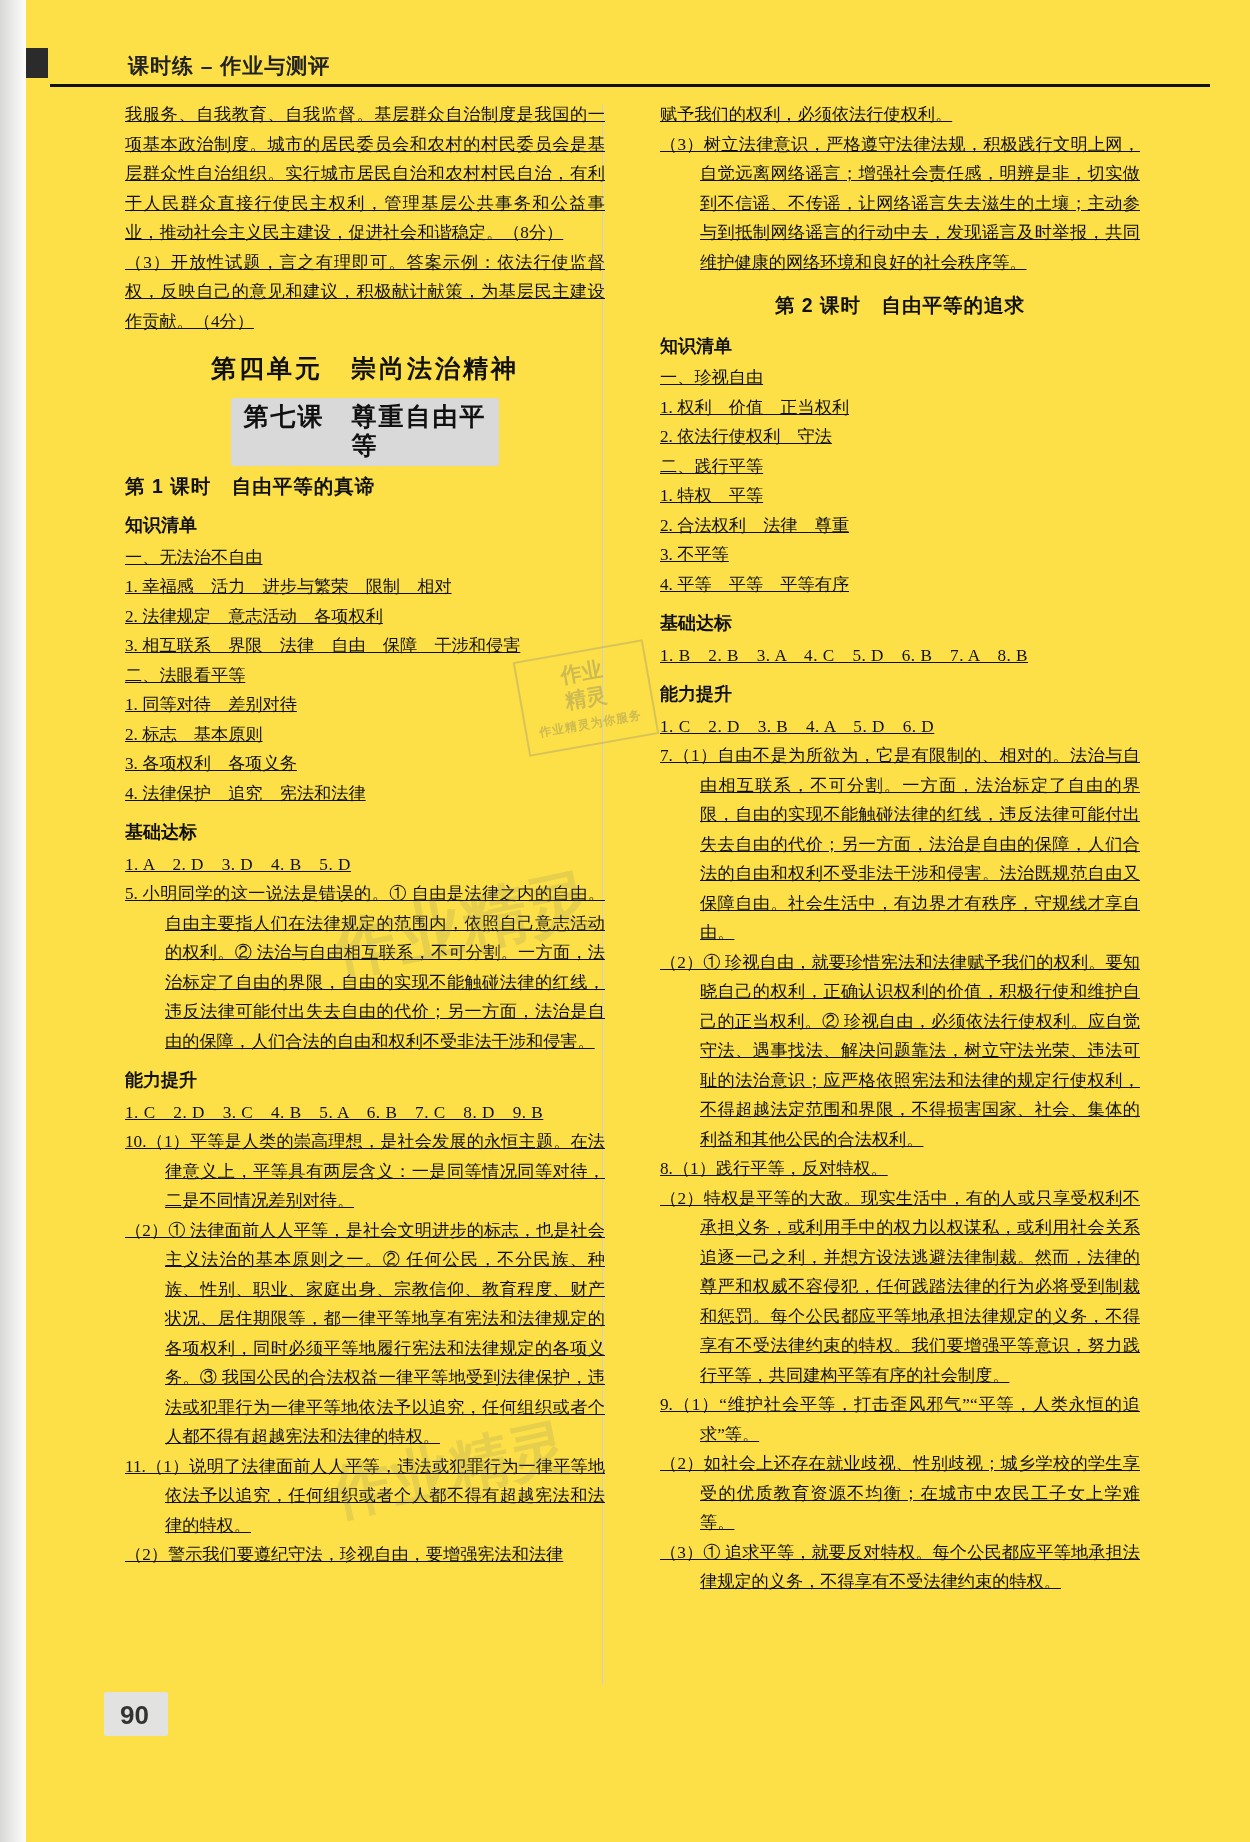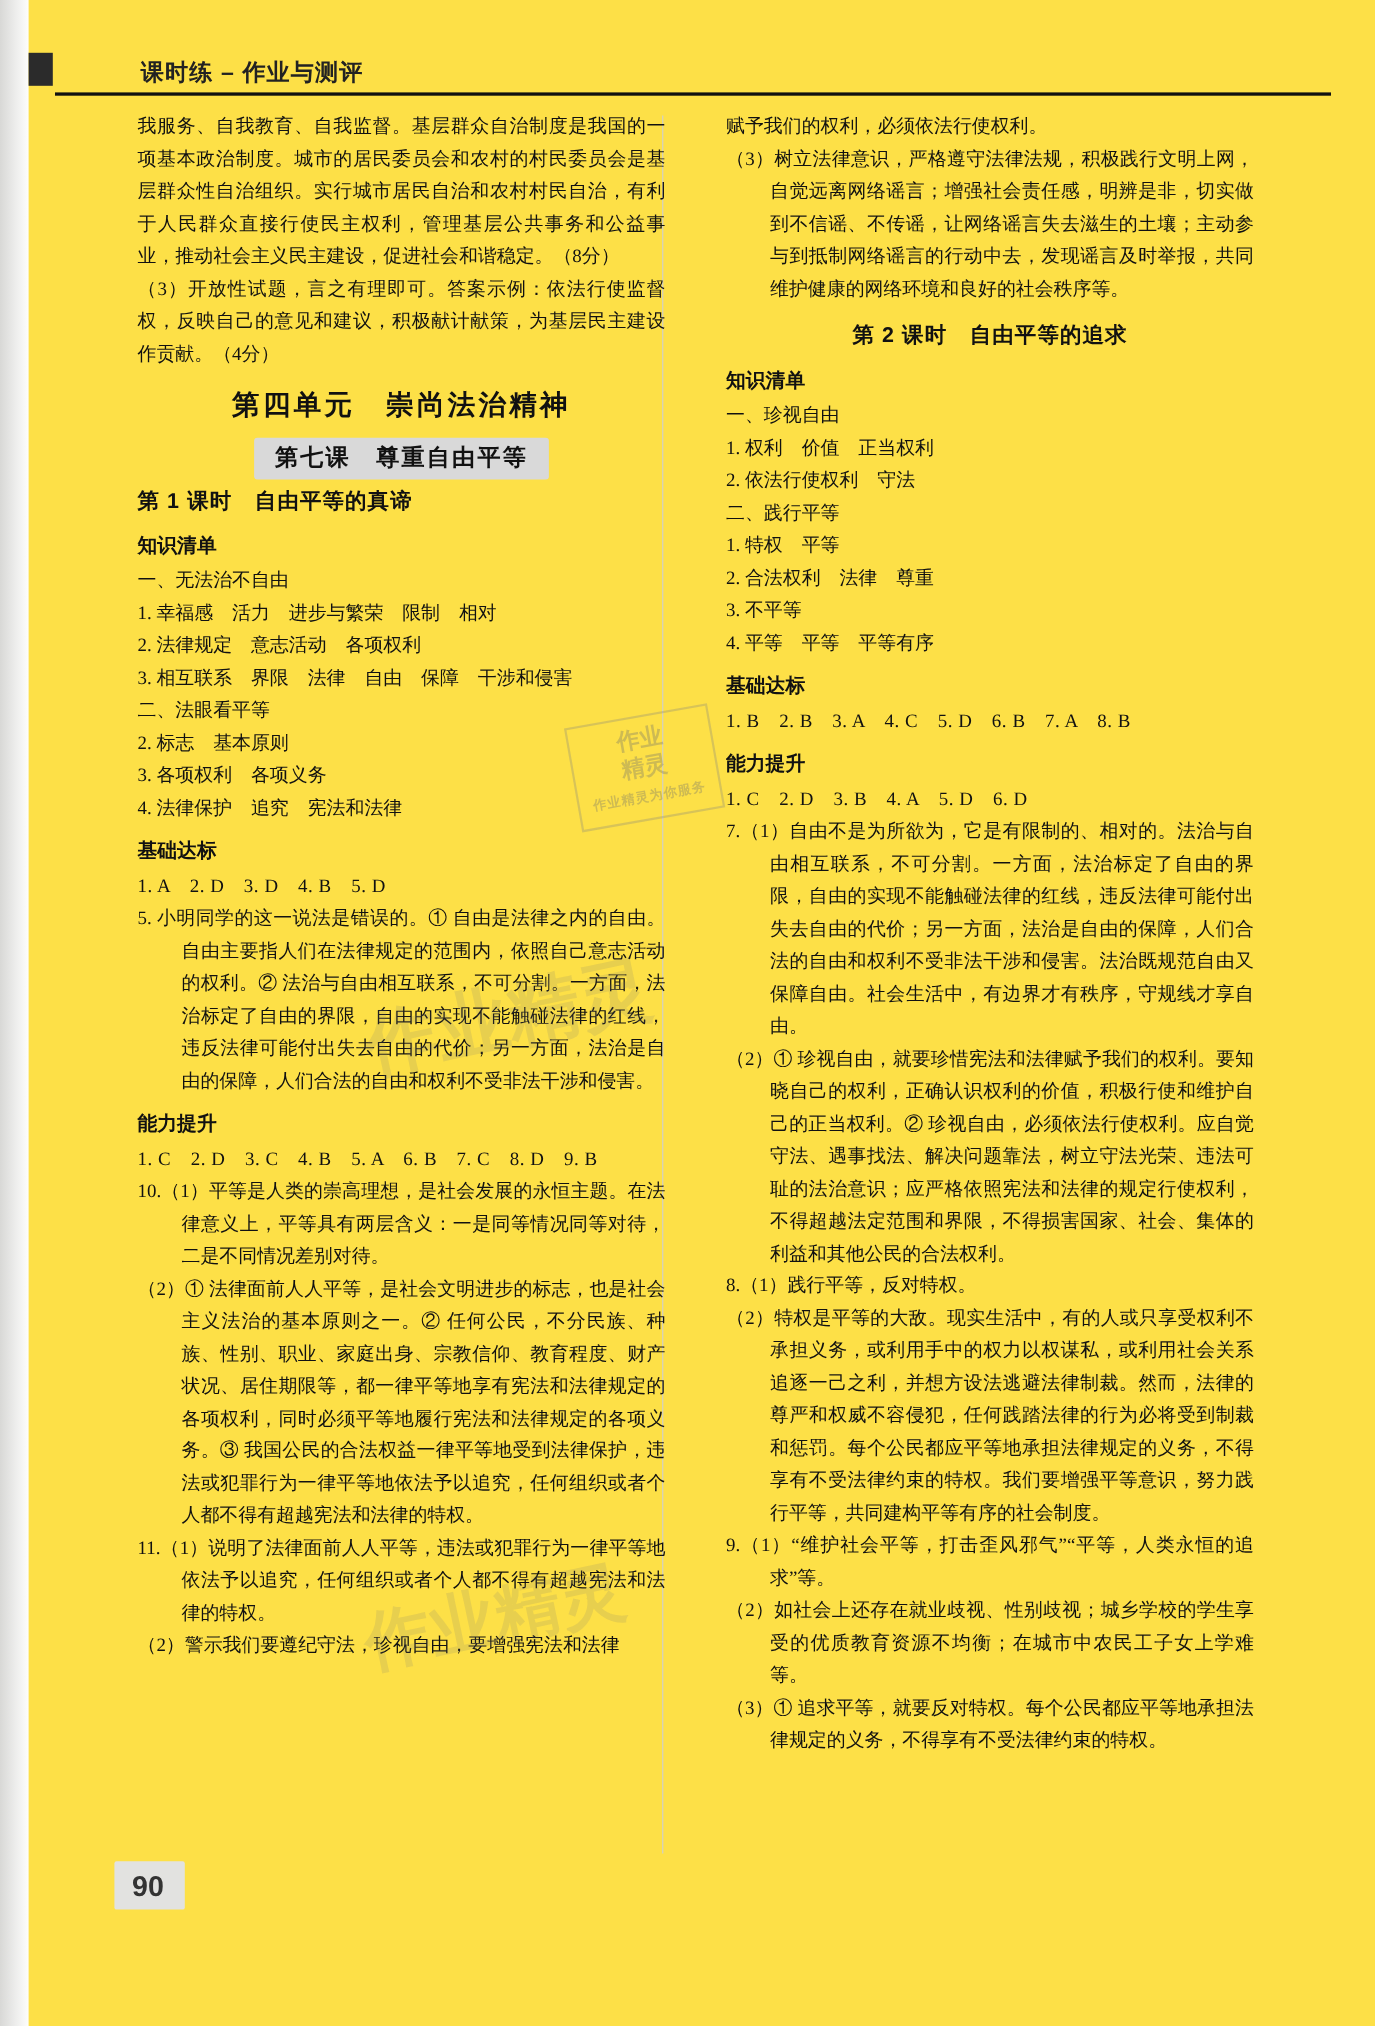--- a/index.html
+++ b/index.html
@@ -45,40 +45,40 @@
     width:480px;
     font-size:17.2px;
     line-height:29.5px;
     text-align:justify;
   }
   .col-left{left:125px;}
   .col-right{left:660px;}
   .divider{
     position:absolute;left:602px;top:105px;width:1px;height:1580px;background:#cfcfcf;
   }
-  p{margin:0;padding:0;}
+  p{margin:0;padding:0;text-decoration:underline;}
   .para{margin:0 0 0 0;text-indent:0;}
   .hang{padding-left:26px;text-indent:-26px;}
   .hang2{padding-left:40px;text-indent:-40px;}
   
   .unit-title{
     text-align:center;
     font-size:25px;
     font-weight:bold;
     letter-spacing:3px;
     margin:18px 0 14px 0;
     font-family:"Liberation Sans", sans-serif;
   }
   .lesson-banner{
     margin:4px auto 6px auto;
     width:268px;
     text-align:center;
     background:#d9d9d9;
     border-radius:3px;
-    font-size:21px;
+    font-size:25px;
     font-weight:bold;
     padding:4px 0 5px 0;
     letter-spacing:2px;
     font-family:"Liberation Sans", sans-serif;
   }
   .period-title{
     font-size:19.5px;
     font-weight:bold;
     letter-spacing:1px;
     margin:2px 0 10px 0;
@@ -160,20 +160,21 @@
     <div class="unit-title">第四单元　崇尚法治精神</div>
     <div class="lesson-banner">第七课　尊重自由平等</div>
     <div class="period-title">第 1 课时　自由平等的真谛</div>
 
     <div class="section-head">知识清单</div>
     <p class="para">一、无法治不自由</p>
     <p class="para hang">1. 幸福感　活力　进步与繁荣　限制　相对</p>
     <p class="para hang">2. 法律规定　意志活动　各项权利</p>
     <p class="para hang">3. 相互联系　界限　法律　自由　保障　干涉和侵害</p>
     <p class="para">二、法眼看平等</p>
+    <p class="para hang">1. 同等对待　差别对待</p>
     <p class="para hang">2. 标志　基本原则</p>
     <p class="para hang">3. 各项权利　各项义务</p>
     <p class="para hang">4. 法律保护　追究　宪法和法律</p>
 
     <div class="section-head">基础达标</div>
     <p class="para answers">1. A　2. D　3. D　4. B　5. D</p>
     <p class="para hang2">5. 小明同学的这一说法是错误的。① 自由是法律之内的自由。自由主要指人们在法律规定的范围内，依照自己意志活动的权利。② 法治与自由相互联系，不可分割。一方面，法治标定了自由的界限，自由的实现不能触碰法律的红线，违反法律可能付出失去自由的代价；另一方面，法治是自由的保障，人们合法的自由和权利不受非法干涉和侵害。</p>
 
     <div class="section-head">能力提升</div>
     <p class="para answers">1. C　2. D　3. C　4. B　5. A　6. B　7. C　8. D　9. B</p>

